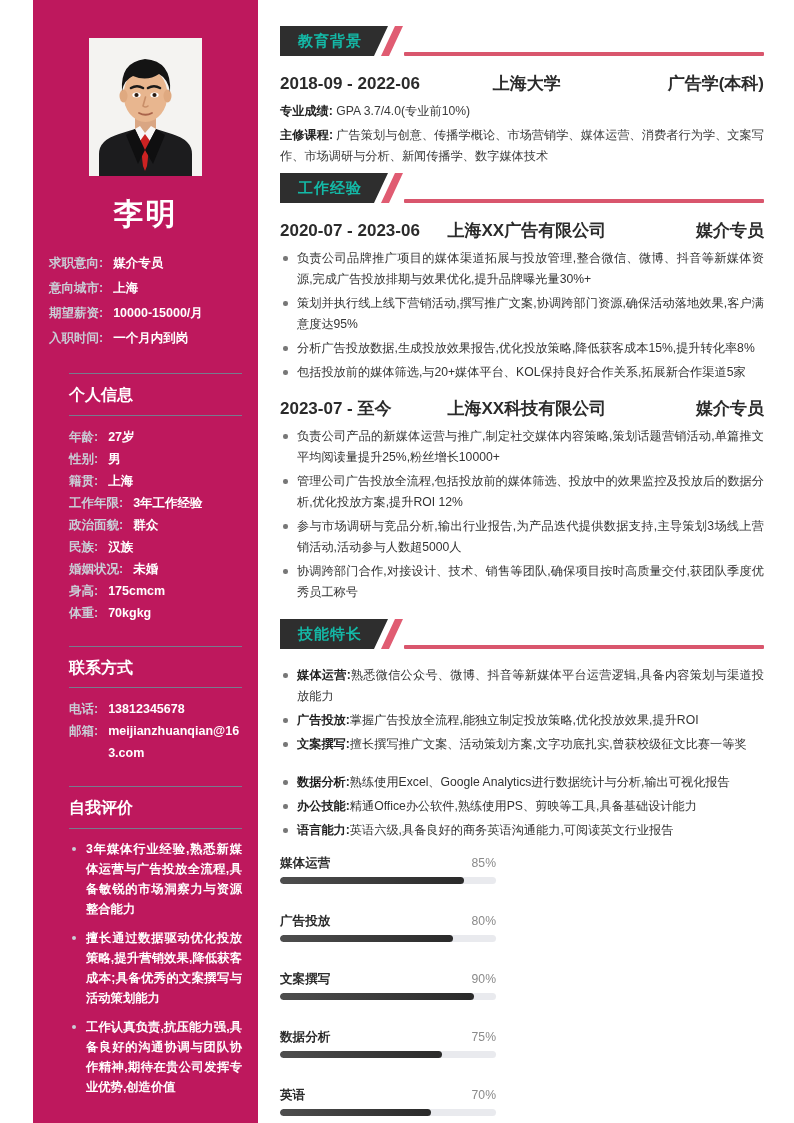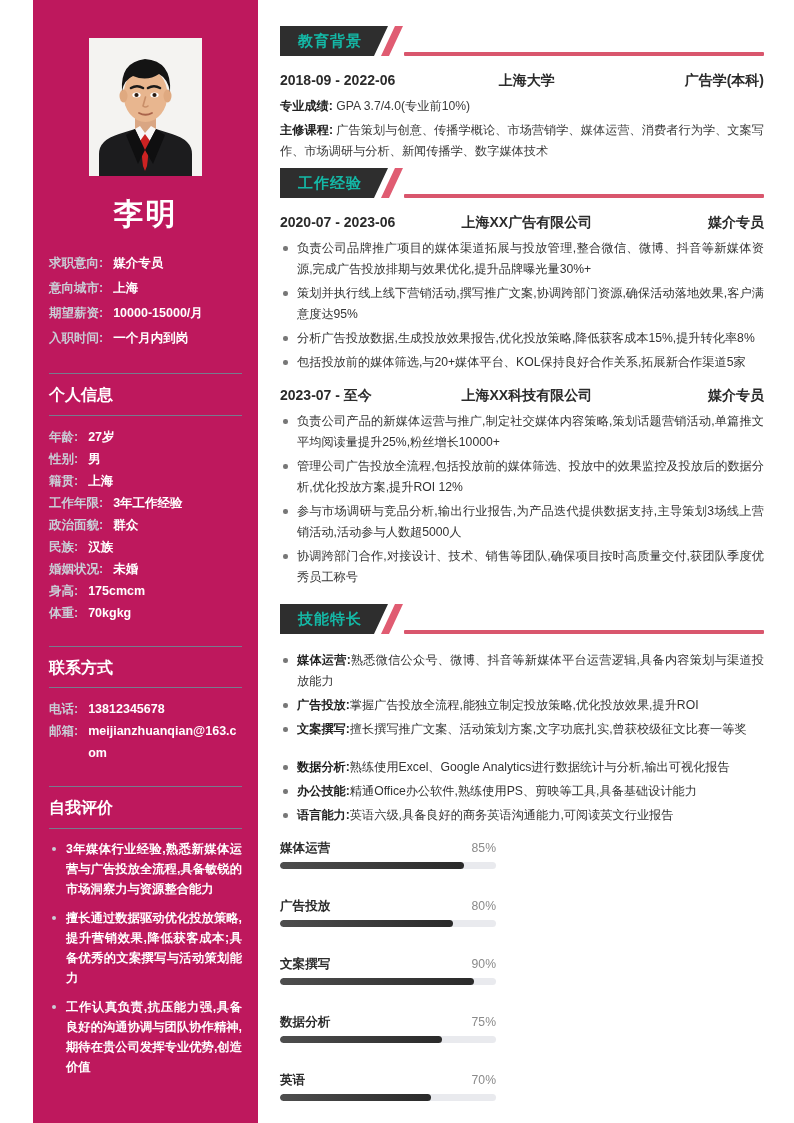--- a/index.html
+++ b/index.html
@@ -23,21 +23,21 @@
   .person-name {
     text-align: center; font-size: 30px; font-weight: 700; color: #fff;
     margin-top: 18px; letter-spacing: 2px;
   }
 
   .kv-list { margin-top: 16px; }
   .kv-row { display: flex; align-items: flex-start; font-size: 12.5px; line-height: 25px; }
   .kv-label { color: #c9cdd6; font-weight: 700; white-space: nowrap; }
   .kv-value { color: #ffffff; font-weight: 700; margin-left: 10px; word-break: break-word; }
 
-  .side-section { margin-top: 22px; }
+  .side-section { margin-top: 22px; margin-left: 20px; }
   .side-head {
     font-size: 16px; font-weight: 700; color: #ffffff;
     border-top: 1px solid #767c8d; border-bottom: 1px solid #767c8d;
     padding: 12px 0 11px; margin-bottom: 10px; line-height: 1.1;
   }
 
   .kv-row.tight { line-height: 22px; }
 
   .eval-list { list-style: none; margin-top: 10px; }
   .eval-item {
@@ -65,21 +65,21 @@
   .sec-slash {
     position: absolute; top: 0; height: 30px; width: 8px;
     background: #e05c72; transform: skewX(-25deg);
   }
   .sec-line {
     position: absolute; height: 4px; background: #d9566d; top: 26px; right: 0;
     border-radius: 1px;
   }
 
   .entry { margin-bottom: 6px; }
-  .entry-row { display: flex; align-items: baseline; font-size: 14px;
+  .entry-row { display: flex; align-items: baseline; font-size: 17px;
     font-weight: 700; color: #2b2b2b; margin-bottom: 6px; }
   .entry-date { width: 33%; }
   .entry-mid { width: 36%; text-align: center; }
   .entry-right { width: 31%; text-align: right; }
 
   .meta-line { font-size: 12.2px; color: #3a3a3a; line-height: 21px; margin-bottom: 3px; text-align: justify; }
   .meta-line b { font-weight: 700; color: #222; }
 
   .bullets { list-style: none; margin: 2px 0 0; }
   .bullets li {

